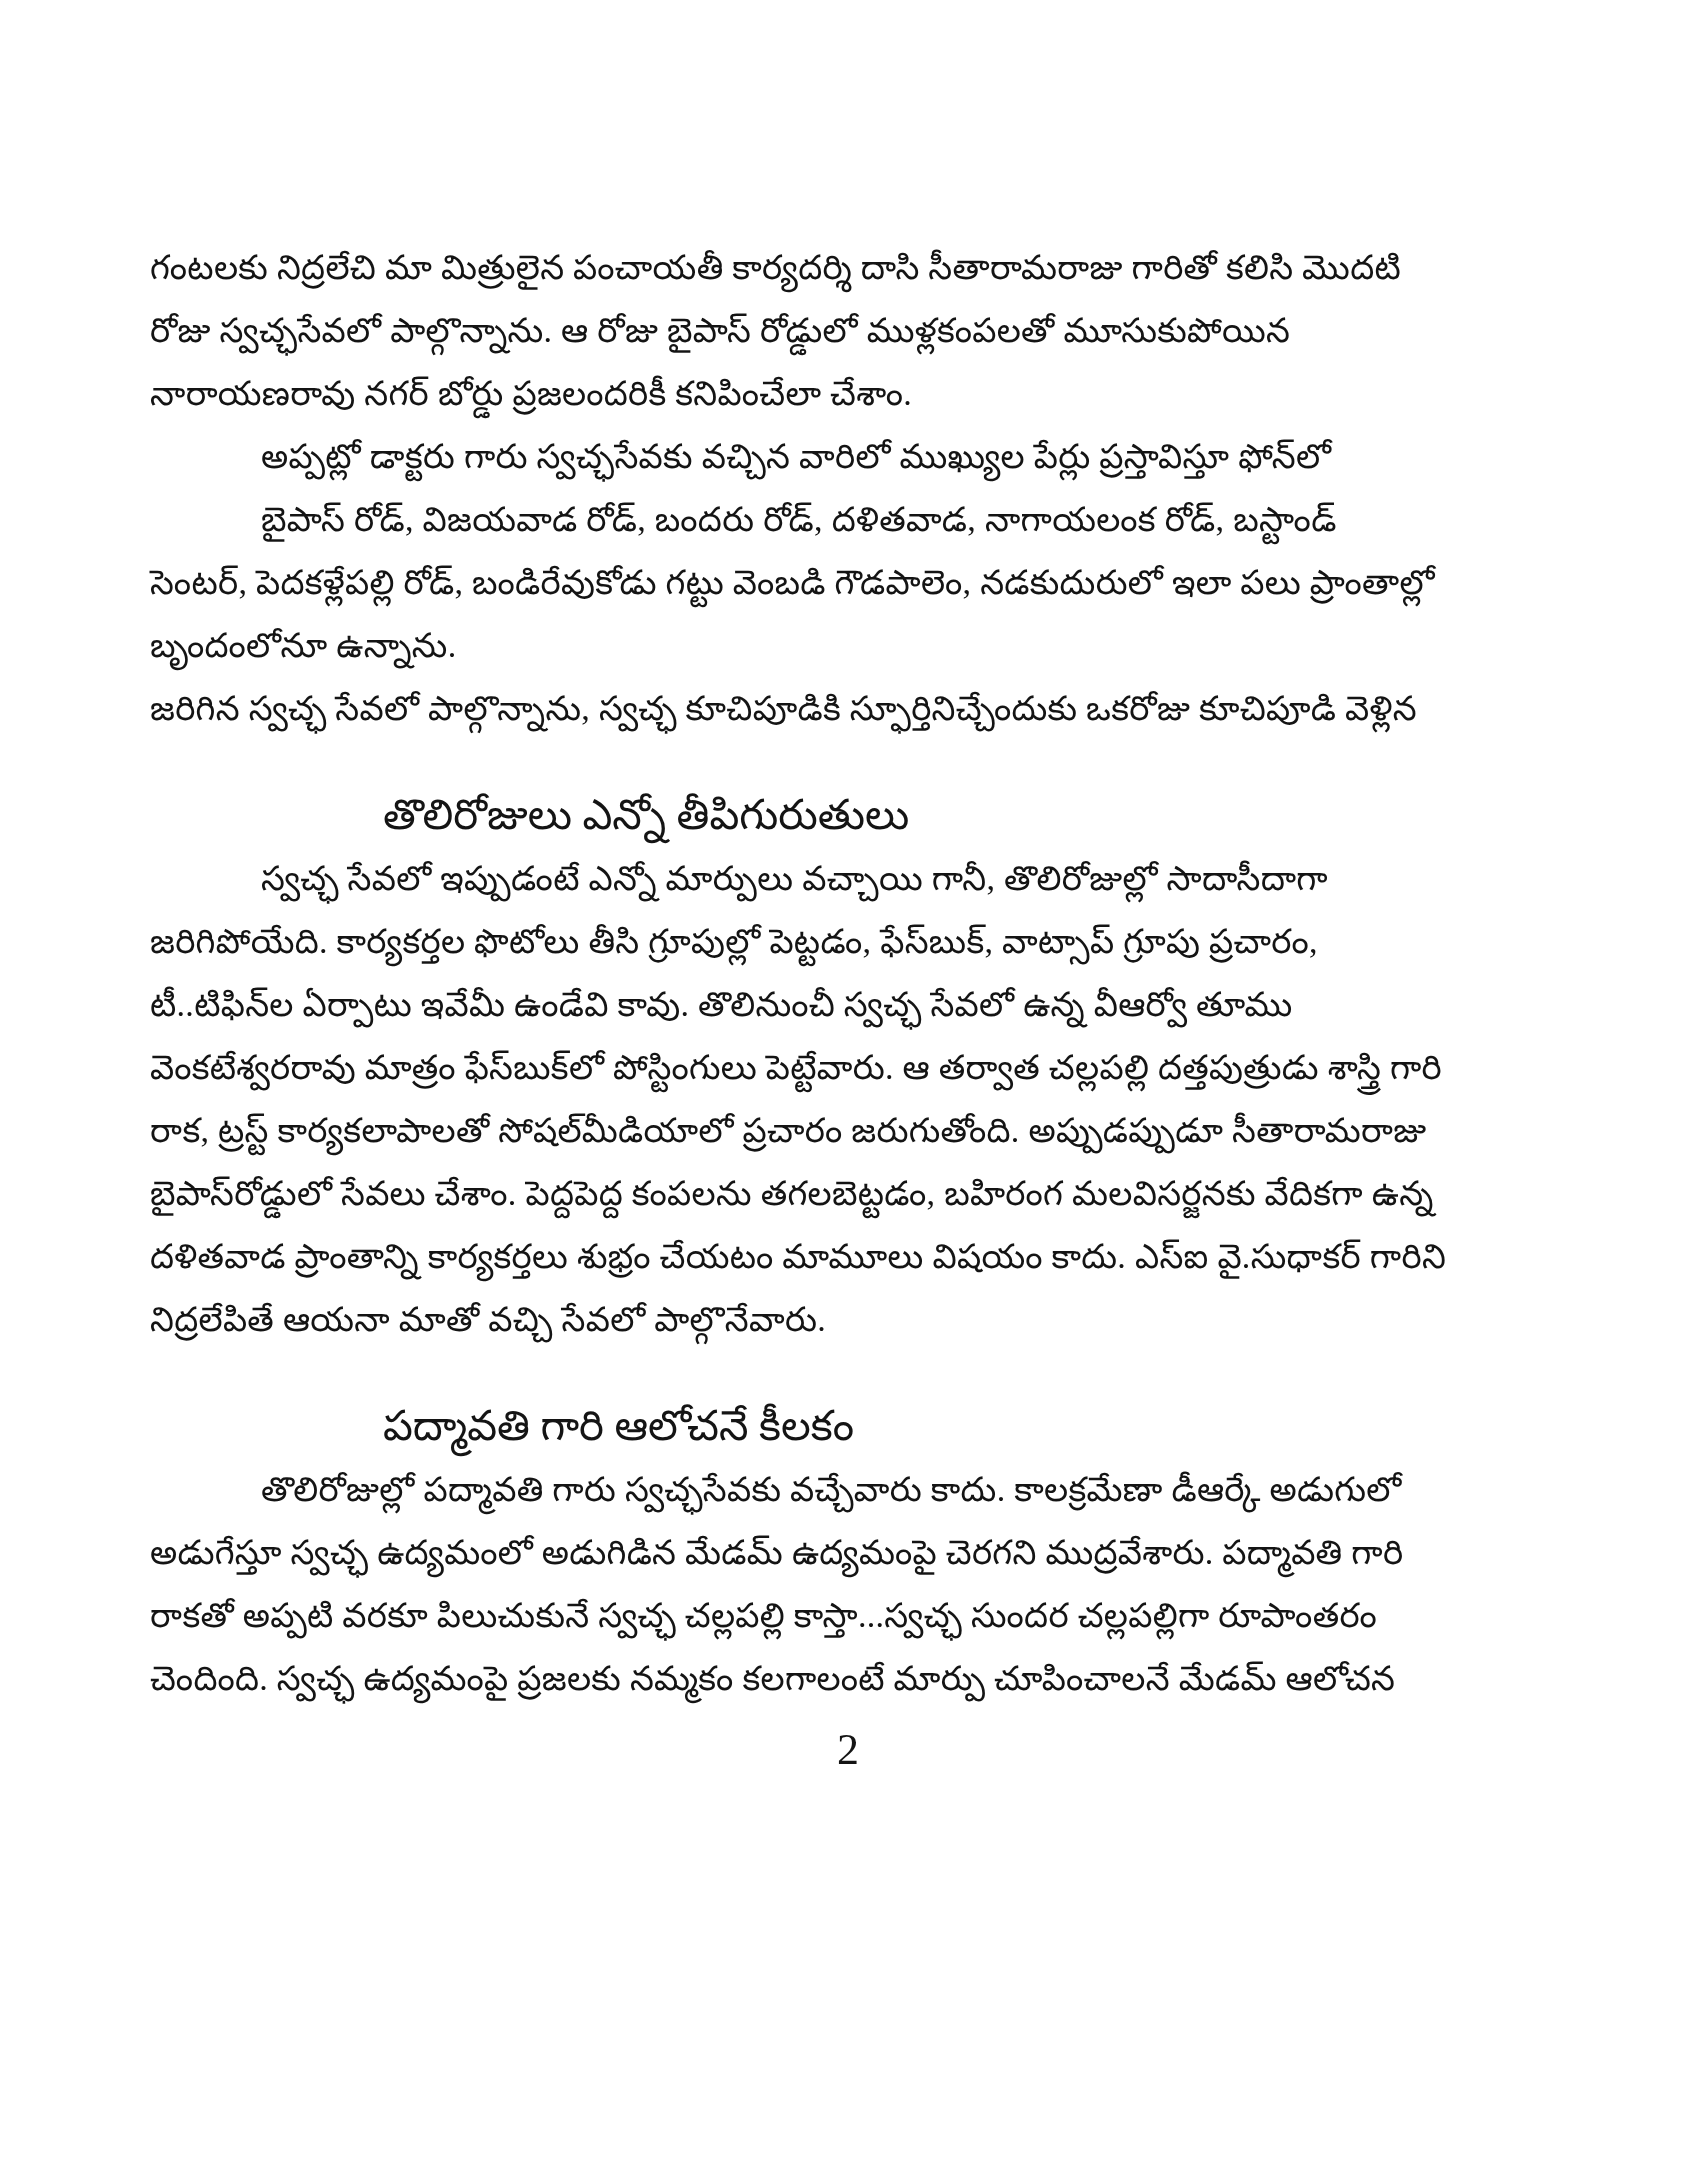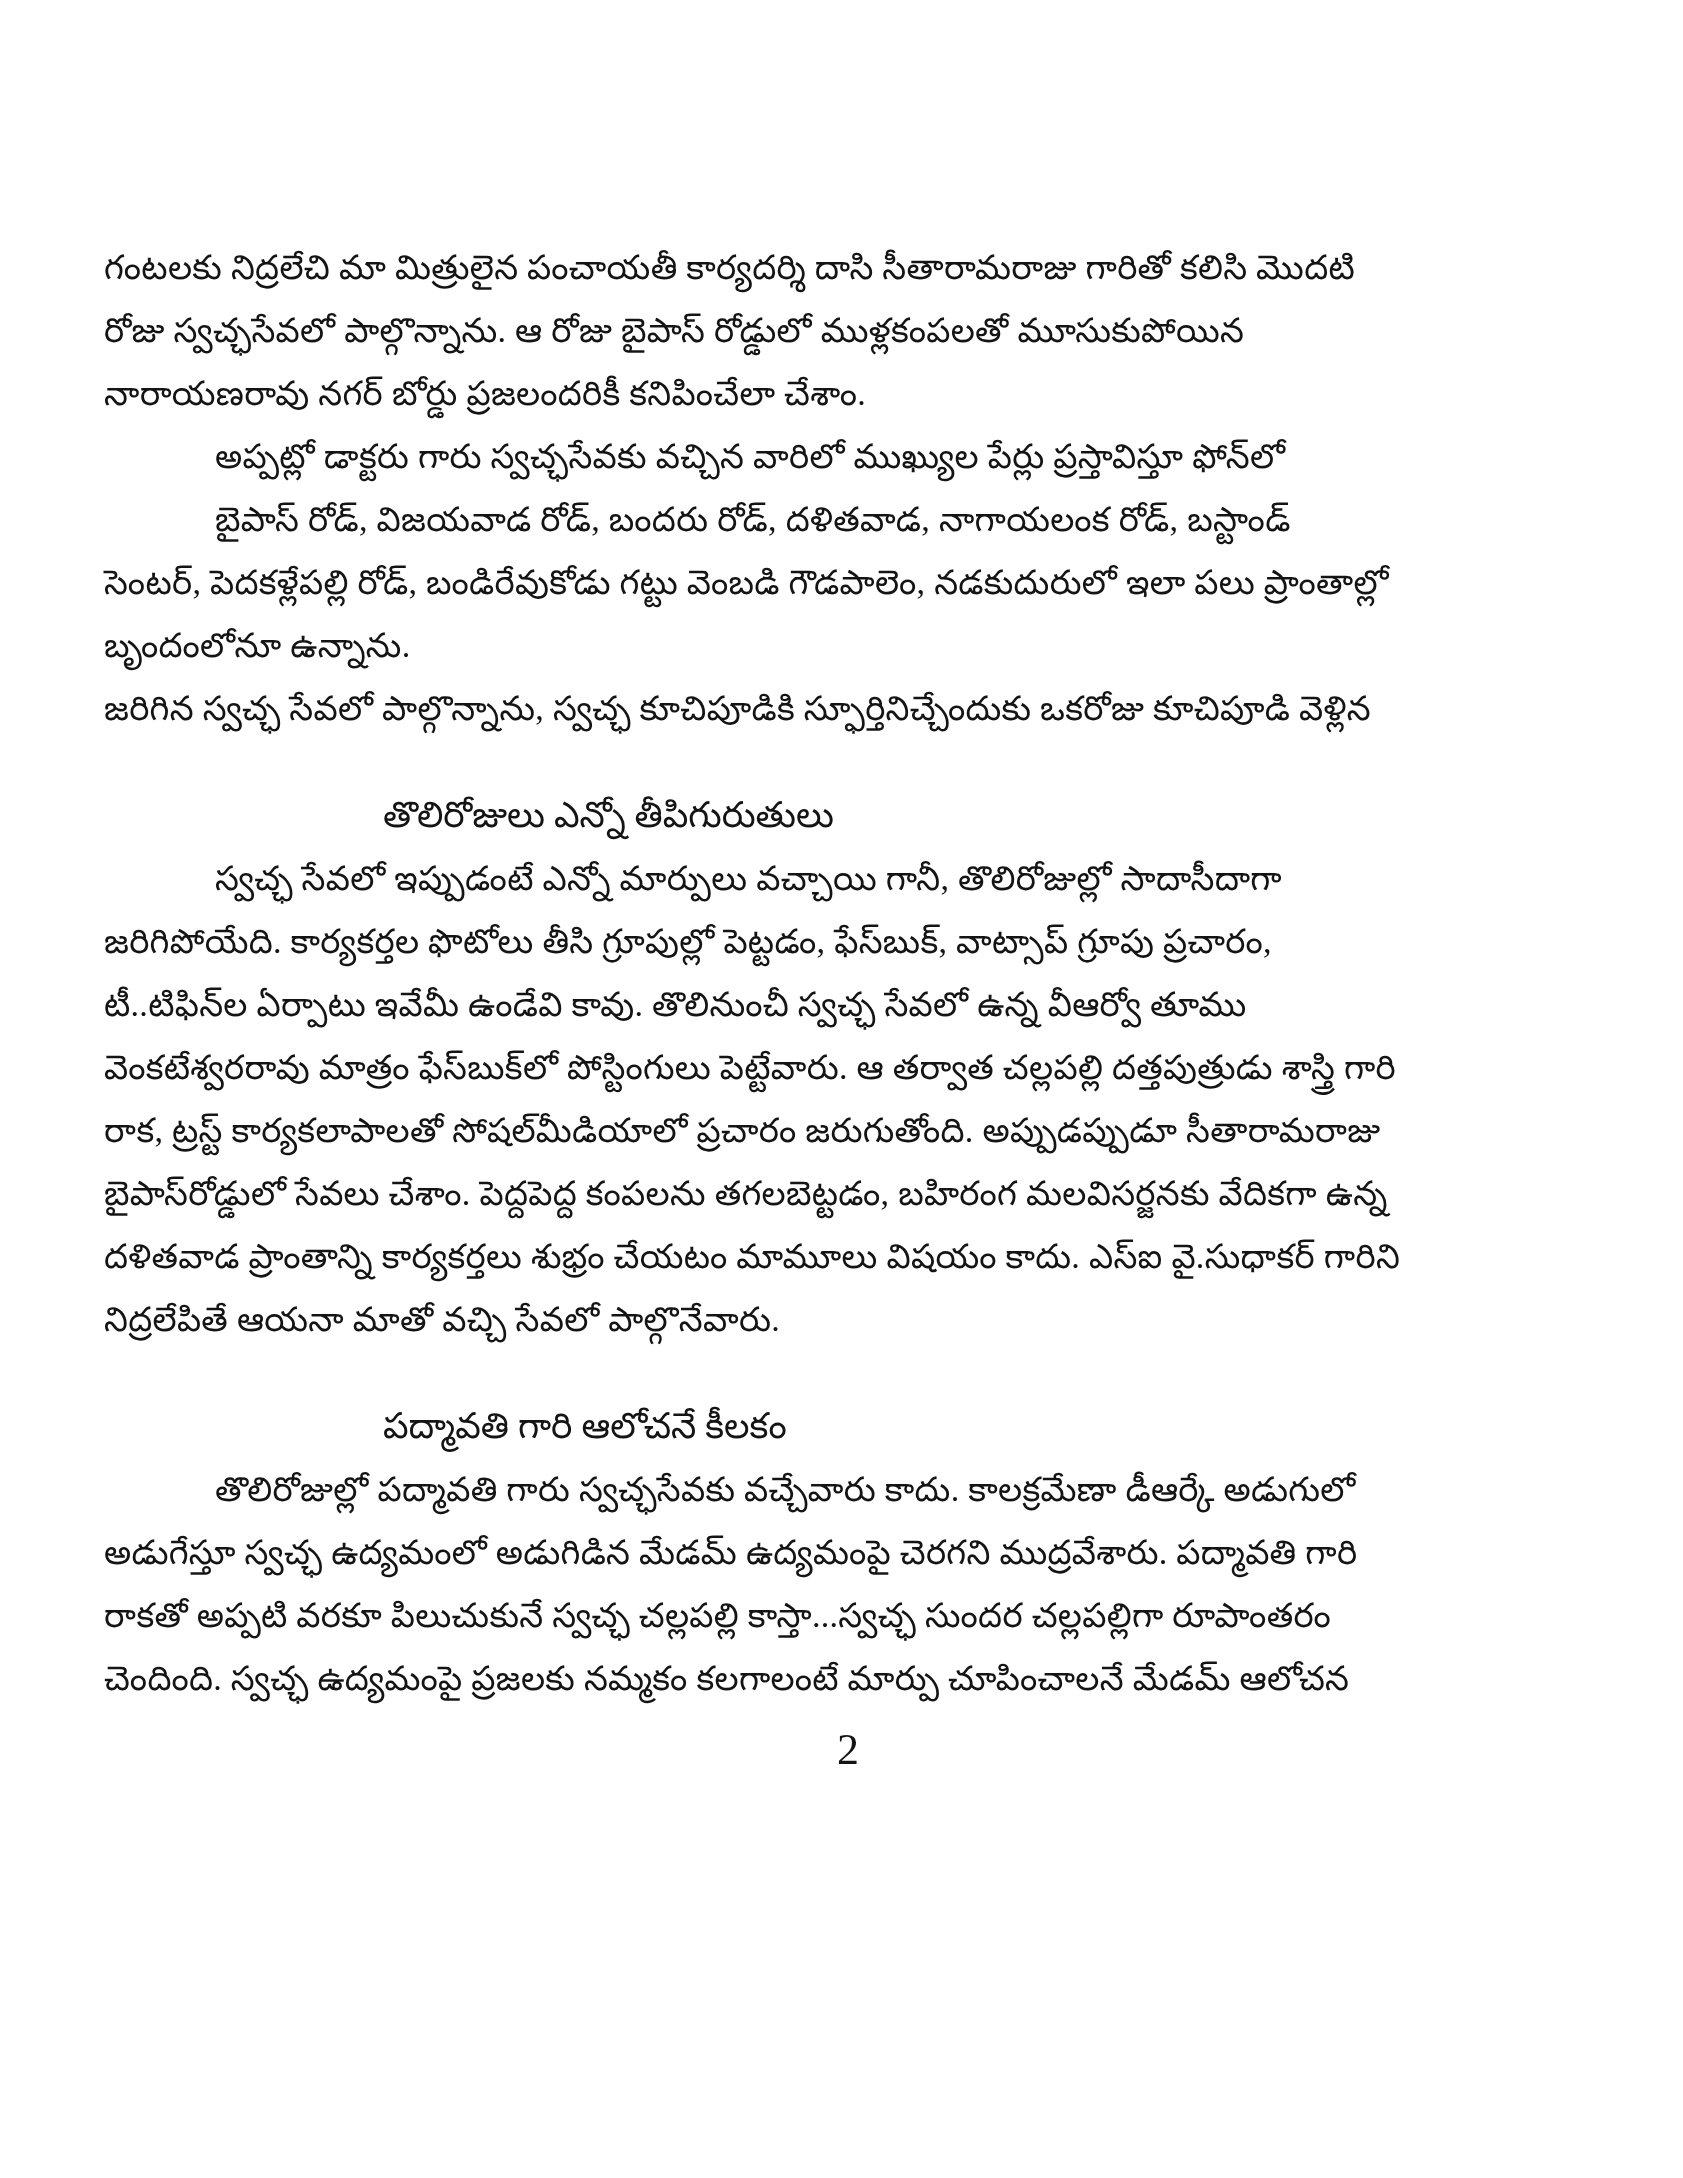--- a/index.html
+++ b/index.html
@@ -27,26 +27,27 @@
     right: 91px;
   }
   .para {
     margin: 0;
   }
   .line {
     font-size: 34px;
     line-height: 63px;
     white-space: nowrap;
     letter-spacing: 0.3px;
+    margin-left: 46px;
   }
   .line.indent {
     padding-left: 111px;
   }
   .heading {
-    font-size: 36px;
+    font-size: 42px;
     line-height: 63px;
     font-weight: normal;
     margin: 44px 0 0 0;
     padding-left: 279px;
     white-space: nowrap;
   }
   .page-number {
     margin-top: 14px;
     text-align: center;
     font-size: 44px;

